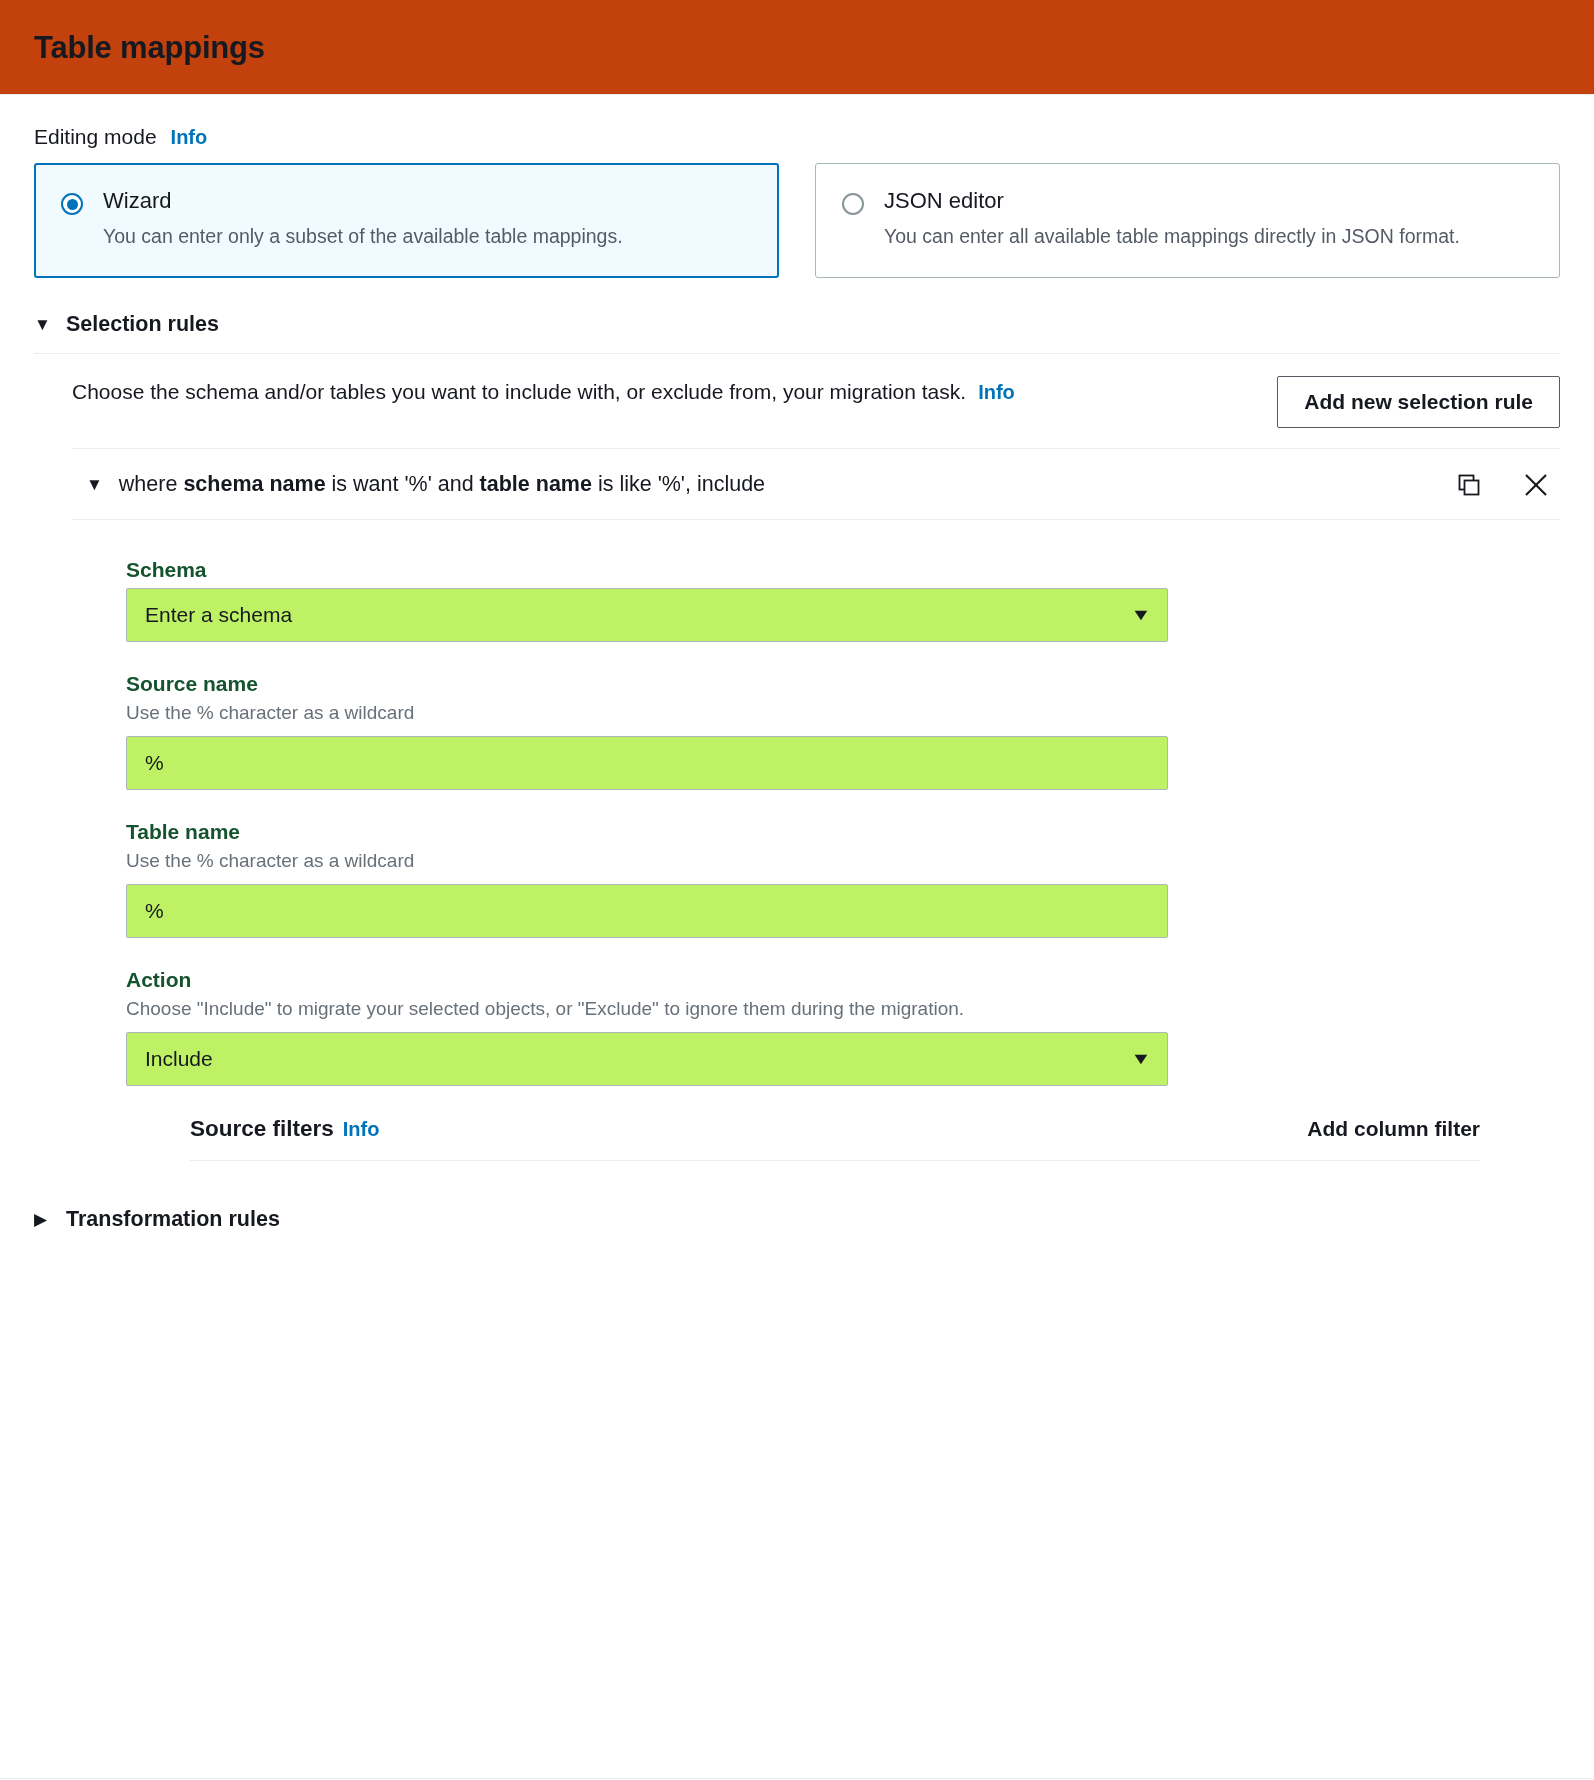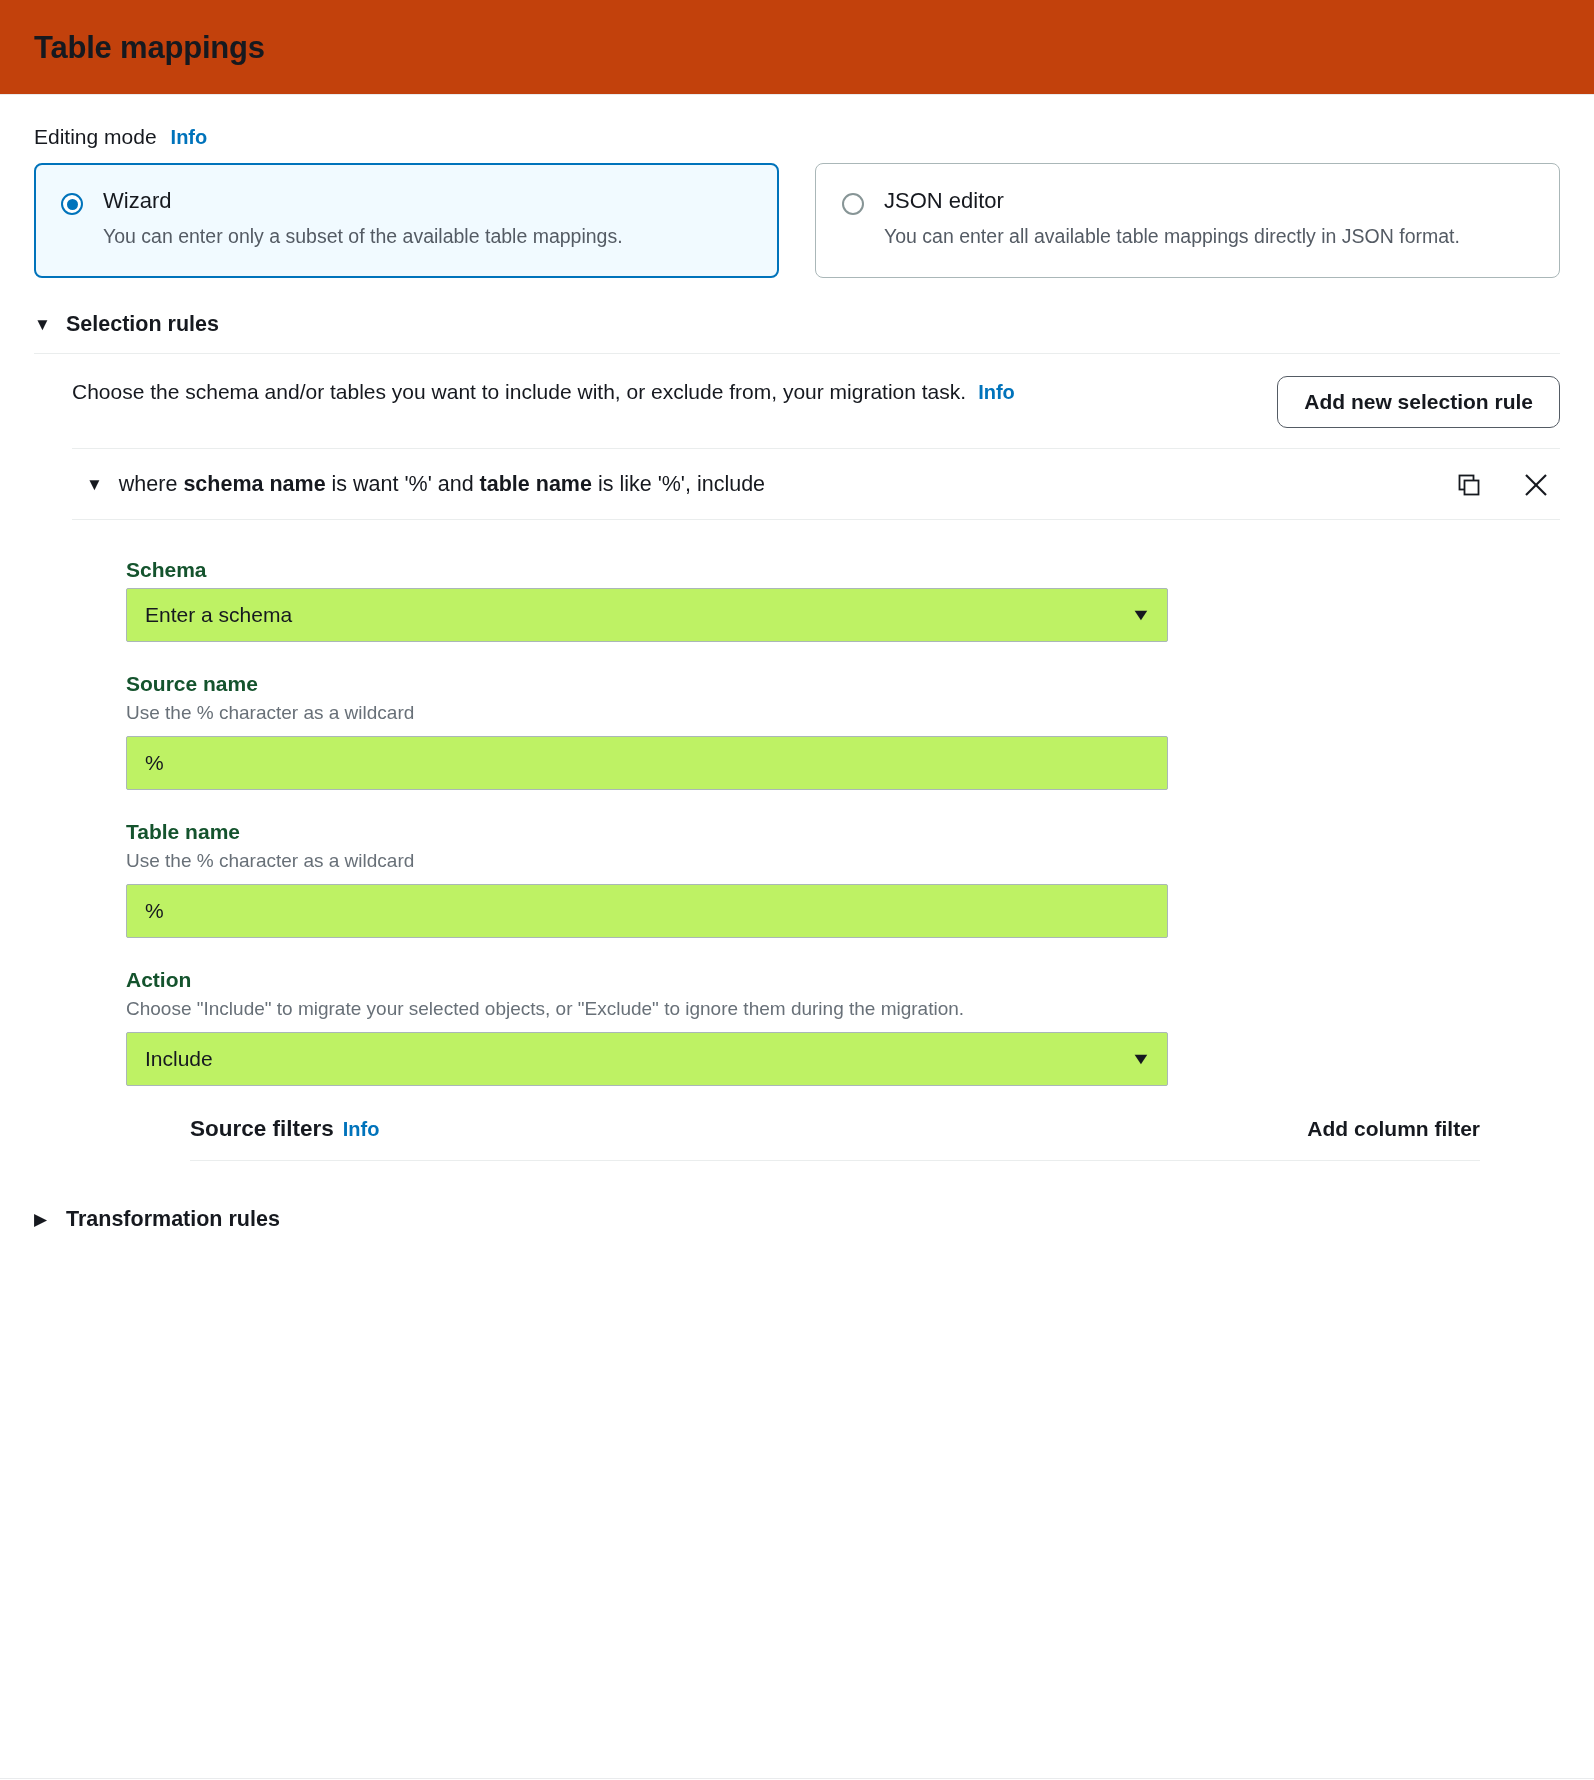--- a/index.html
+++ b/index.html
@@ -58,21 +58,21 @@
   
   .tile-row {
     display: flex;
     gap: 36px;
     margin-bottom: 34px;
   }
   .tile {
     flex: 1 1 0;
     box-sizing: border-box;
     border: 1px solid #aab7b8;
-    border-radius: 8px;
+    border-radius: 3px;
     padding: 24px 26px 26px 26px;
     background: #ffffff;
     display: flex;
     gap: 20px;
     align-items: flex-start;
     min-height: 104px;
     cursor: pointer;
   }
   .tile.selected {
     border: 2px solid #0073bb;
@@ -168,21 +168,21 @@
     color: #16191f;
     line-height: 1.55;
     max-width: 1020px;
   }
   .desc-text .info-link {
     margin-left: 12px;
   }
   .btn {
     box-sizing: border-box;
     border: 1px solid #545b64;
-    border-radius: 10px;
+    border-radius: 2px;
     background: #ffffff;
     color: #16191f;
     font-size: 21px;
     font-weight: bold;
     font-family: "Liberation Sans", sans-serif;
     padding: 14px 26px;
     cursor: pointer;
     white-space: nowrap;
     height: 52px;
     line-height: 22px;

